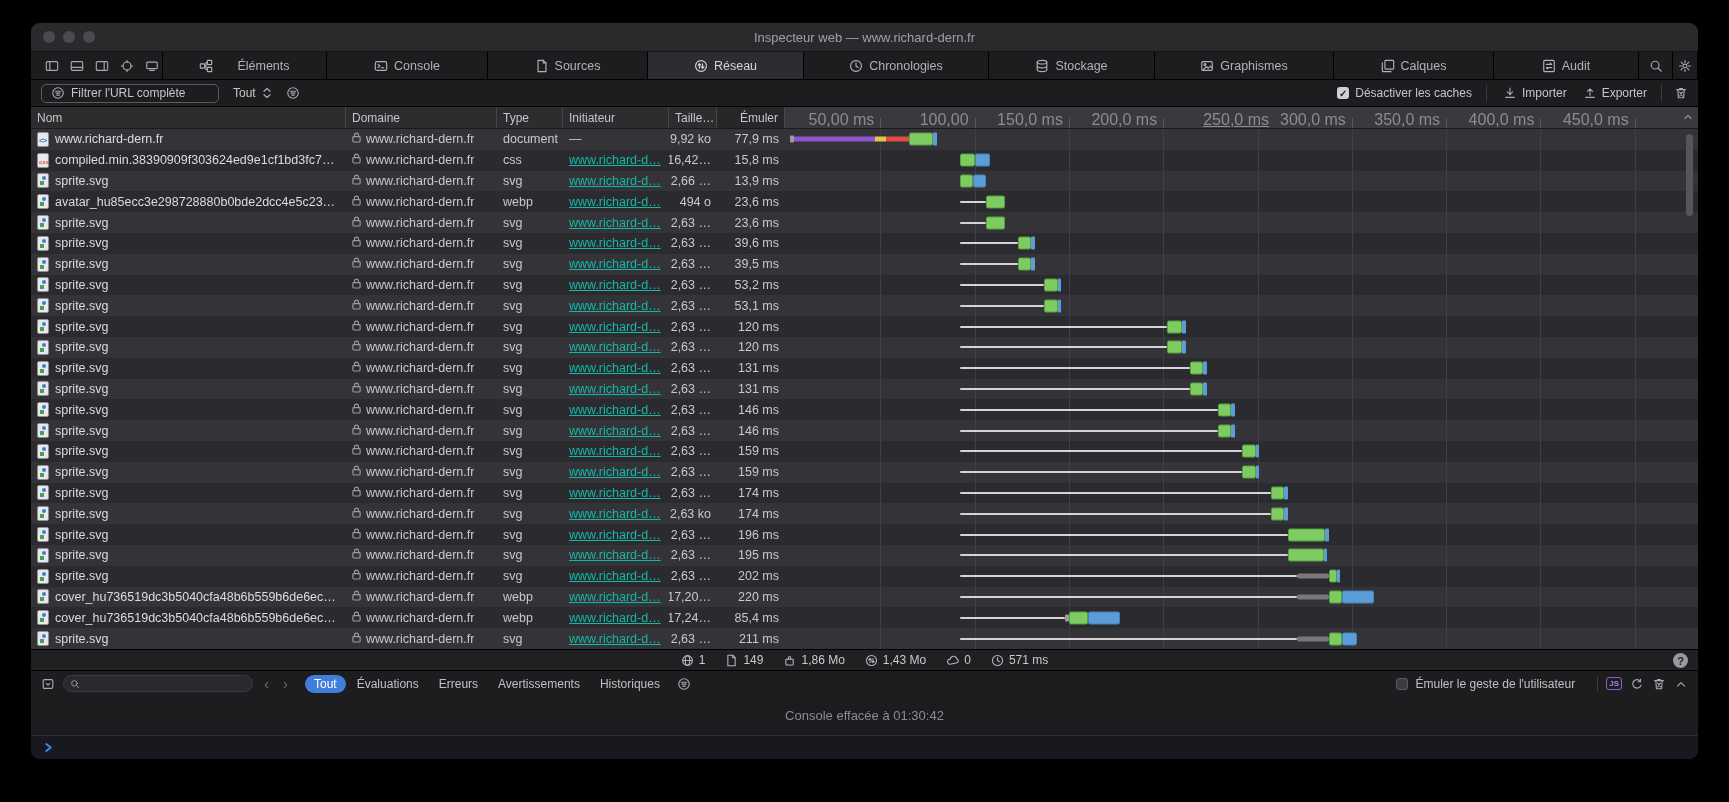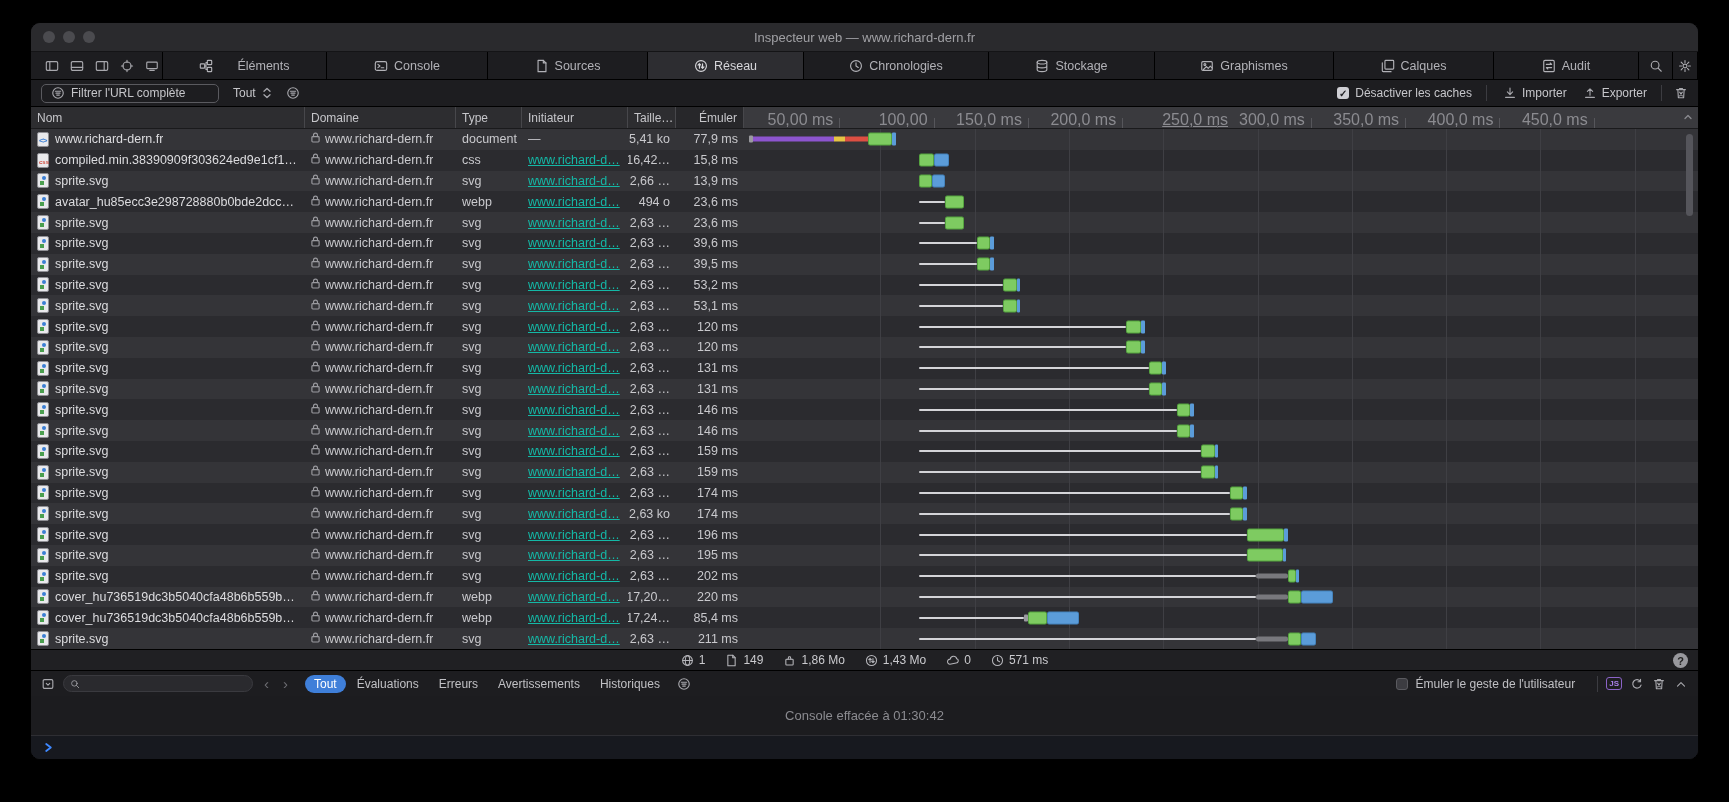--- a/index.html
+++ b/index.html
@@ -35,21 +35,21 @@
   .ckbox { width:12px; height:12px; border-radius:3px; display:inline-flex; align-items:center; justify-content:center; }
   .ckbox.on { background:#cfcfd4; color:#1d1d20; font-size:10px; font-weight:bold; }
   .ckbox.off { background:#3c3c41; border:1px solid #5a5a5f; }
   .netbtn { display:flex; align-items:center; gap:5px; margin-left:16px; color:#c6c6ca; }
   .vsep { width:1px; height:16px; background:#3c3c41; margin-left:14px; }
   .lbl { margin-left:6px; }
 
   
   .thead { height:22px; display:flex; background:#2d2d30; border-bottom:1px solid #1a1a1c; font-size:12px; color:#c6c6ca; flex:0 0 auto; }
   .hcell { display:flex; align-items:center; padding:0 6px; border-right:1px solid #47474b; }
-  .c-name{ width:274px; } .c-domain{ width:151px; } .c-type{ width:66px; } .c-init{ width:106px; }
+  .c-name{ width:315px; } .c-domain{ width:151px; } .c-type{ width:66px; } .c-init{ width:106px; }
   .c-size{ width:48px; justify-content:flex-start; } .c-dur{ width:68px; justify-content:flex-end; background:#27272a; }
   .h-wf { flex:1; position:relative; background:#3a3a3e; overflow:hidden; }
   .tlabel { position:absolute; top:4px; width:70px; text-align:right; font-size:16px; color:#8b8b90; }
   .htick { position:absolute; bottom:0; width:1px; height:10px; background:#56565b; }
   .ruler-chev { position:absolute; right:5px; top:4px; color:#8b8b90; }
   .ruler-chev svg{ width:10px; height:10px; }
 
   .rows-wrap { height:520px; position:relative; overflow:hidden; flex:0 0 auto; background:#28282b; }
   .gridlines { position:absolute; left:754px; top:0; width:915px; height:520px; pointer-events:none; z-index:1; }
   .gl { position:absolute; top:0; width:1px; height:100%; background:#3f3f44; }
@@ -375,21 +375,21 @@
             <span class="lockic"><svg viewBox="0 0 10 12">
                 <rect x="1" y="5" width="8" height="6" rx="1"></rect>
                 <path d="M2.8 5V3.4a2.2 2.2 0 0 1 4.4 0V5"></path>
               </svg></span>
             <span style="overflow: hidden;">www.richard-dern.fr</span>
           </div>
           <div class="cell c-type">document</div>
           <div class="cell c-init">
             <span>—</span>
           </div>
-          <div class="cell c-size num">5,41 ko</div>
+          <div class="cell c-size num">9,92 ko</div>
           <div class="cell c-dur num">77,9 ms</div>
           <div class="wf">
             <div class="seg seg-cap" style="left: 4.772px; width: 3.772px;"></div>
             <div class="seg seg-purple" style="left: 8.544px; width: 81.098px;"></div>
             <div class="seg seg-yellow" style="left: 89.642px; width: 11.316px;"></div>
             <div class="seg seg-red" style="left: 100.958px; width: 22.632px;"></div>
             <div class="seg seg-green" style="left: 123.59px; width: 24.518px;"></div>
             <div class="seg seg-sliver" style="left: 148.108px; width: 3.772px;"></div>
           </div>
         </div>

